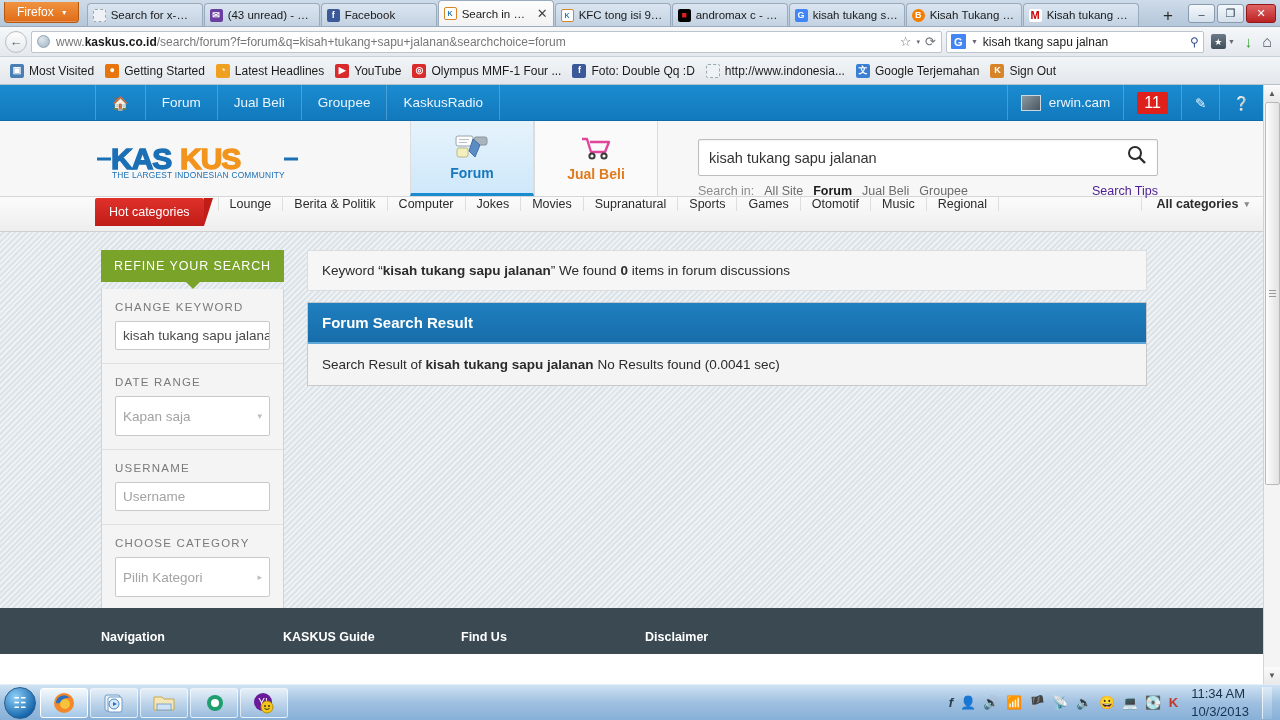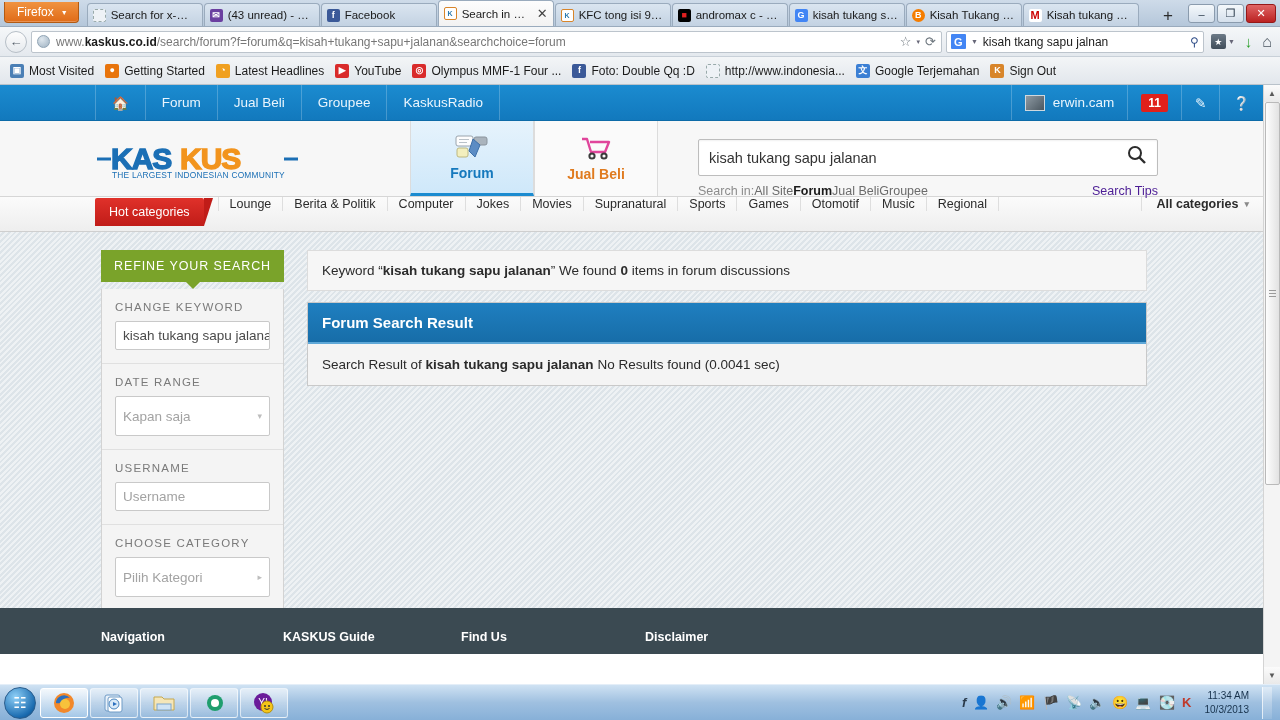--- a/index.html
+++ b/index.html
@@ -155,21 +155,21 @@
   .k-topnav a:first-child { border-left: 1px solid rgba(255,255,255,.22); }
   .k-home { font-size: 15px; }
   .k-topright { margin-left: auto; display: flex; align-items: stretch; }
   .k-topright > div {
     display: flex; align-items: center; padding: 0 13px; gap: 8px;
     color: #eaf5fd; font-size: 13.5px;
     border-left: 1px solid rgba(255,255,255,.22);
   }
   .k-avatar { width: 20px; height: 16px; background: linear-gradient(135deg,#8e9aa3,#4b5760); border:1px solid #cfd8de;}
   .k-badge {
-    background: #e0201b; color: #fff; font-size: 12px; font-weight: bold;
+    background: #e0201b; color: #fff; font-size: 16px; font-weight: normal;
     padding: 3px 7px; border-radius: 2px; line-height: 1;
   }
 
   
   .k-header {
     height: 76px; background: #f7f7f7; display: flex; align-items: stretch;
     padding-left: 95px; border-bottom: 1px solid #d6d6d6;
     position: relative;
   }
   .k-logo-wrap { display: flex; flex-direction: column; justify-content: center; width: 315px; }
@@ -187,21 +187,21 @@
     width: 460px; height: 37px; border: 1px solid #bdbdbd; background: #fff;
     display: flex; align-items: center; padding: 0 10px; border-radius: 2px;
     box-shadow: inset 0 1px 2px rgba(0,0,0,.06);
   }
   .k-searchbox input, .k-searchbox .val {
     flex: 1; border: none; outline: none; font-size: 14.5px; color: #333;
     font-family: "Liberation Sans", sans-serif; background: transparent;
   }
   .k-searchicon { font-size: 19px; color: #333; }
   .k-searchin {
-    width: 460px; margin-top: 8px; display: flex; align-items: center; 
+    width: 460px; margin-top: 8px; display: flex; align-items: center; gap: 10px;
     font-size: 12.5px; color: #8c8c8c;
   }
   .k-searchin .opt { color: #6b6b6b; }
   .k-searchin .opt.sel { color: #1b1b1b; font-weight: bold; }
   .k-searchin .tips { margin-left: auto; color: #4c1d95; }
 
   
   .k-catbar {
     height: 35px; background: linear-gradient(#fbfbfb,#eeeeee);
     border-bottom: 1px solid #cfcfcf;
@@ -322,21 +322,21 @@
     font-size: 15px; color: #fff; flex: none;
   }
   .tbtn {
     width: 48px; height: 30px; margin-right: 2px; border-radius: 3px;
     background: linear-gradient(rgba(255,255,255,.55), rgba(255,255,255,.12));
     border: 1px solid rgba(255,255,255,.6);
     display: flex; align-items: center; justify-content: center; flex: none;
   }
   .tbtn.active { background: linear-gradient(rgba(255,255,255,.8), rgba(190,220,245,.5)); border-color:#fff;}
   .tray { margin-left: auto; display: flex; align-items: center; gap: 7px; padding-right: 6px; font-size: 13px; }
-  .clock { font-size: 10px; color: #17324c; line-height: 1.35; text-align: right; padding: 0 6px; }
+  .clock { font-size: 13px; color: #17324c; line-height: 1.35; text-align: left; padding: 0 6px; }
   .showdesk { width: 10px; height: 32px; background: linear-gradient(rgba(255,255,255,.4),rgba(255,255,255,.1));
     border-left: 1px solid rgba(255,255,255,.7); }
 </style>
 </head>
 <body>
 
 <div class="ff-tabstrip">
   <div class="ff-button">
     <span>Firefox</span>
     <span class="ff-caret">▼</span>

